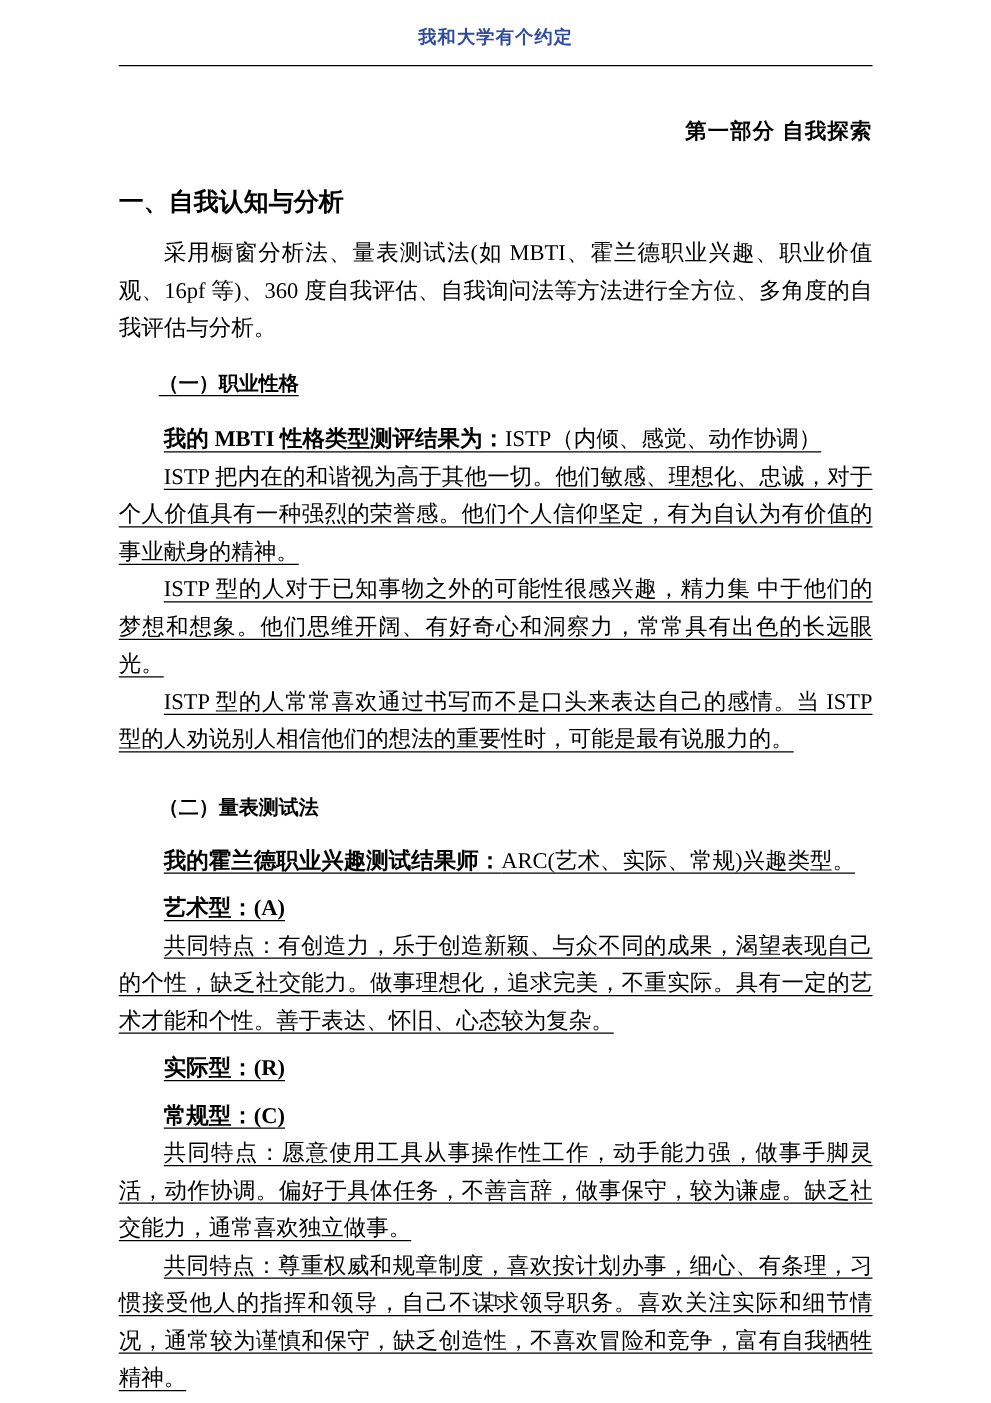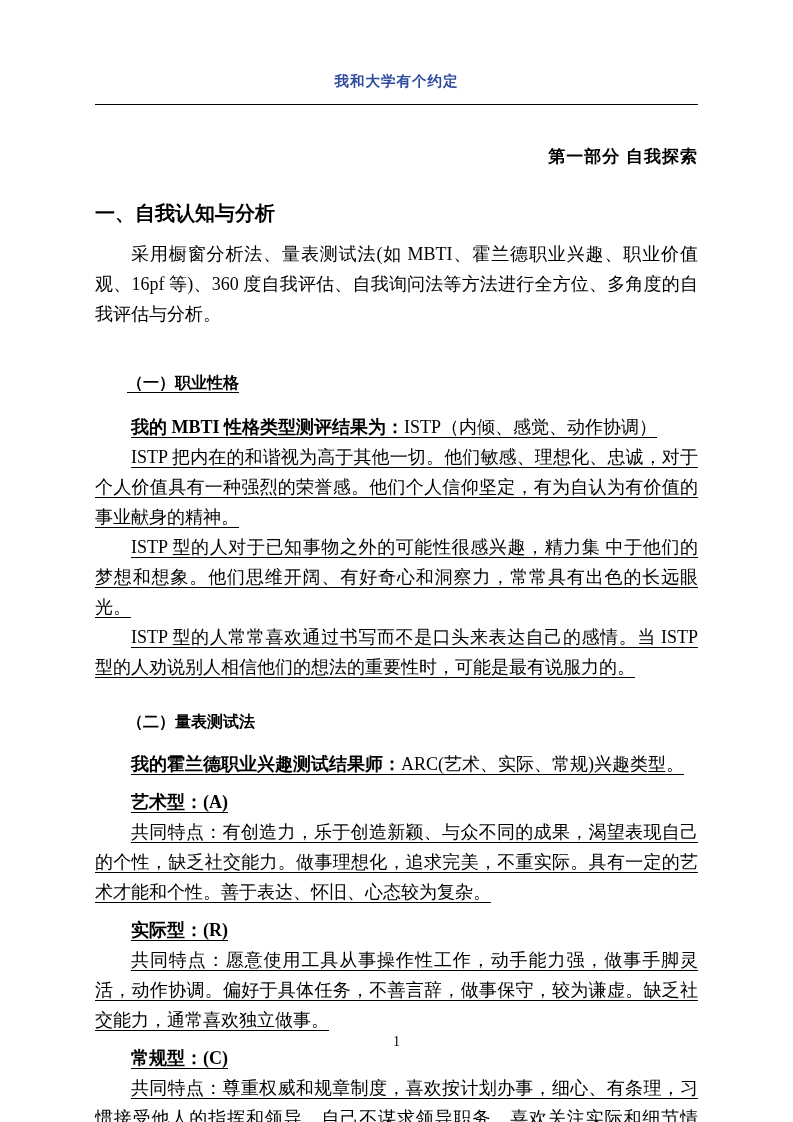--- a/index.html
+++ b/index.html
@@ -8,21 +8,21 @@
     width: 793px;
     height: 1122px;
     font-family: "Liberation Serif", "DejaVu Serif", serif;
     color: #000000;
     position: relative;
     overflow: hidden;
   }
   .page {
     width: 793px;
     height: 1122px;
-    padding: 72px 95px 0 95px;
+    padding: 20px 95px 0 95px;
     position: relative;
     background: #ffffff;
   }
   .doc-header {
     text-align: center;
     padding-bottom: 13px;
     border-bottom: 1px solid #000000;
   }
   .doc-header-title {
     font-size: 14.5px;
@@ -50,21 +50,21 @@
     line-height: 30px;
     text-align: justify;
     text-indent: 2em;
   }
   .intro { margin-top: 12px; }
   .underlined {
     text-decoration: underline;
     text-underline-offset: 4px;
   }
   .sub-heading {
-    margin-top: 44px;
+    margin-top: 20px;
     font-size: 16px;
     font-weight: 700;
     font-family: "Liberation Sans", "DejaVu Sans", sans-serif;
     padding-left: 2em;
   }
   .sub-heading-2 { margin-top: 30px; }
   .result-line { margin-top: 18px; }
   .result-line-2 { margin-top: 16px; }
   .bold { font-weight: 700; }
   .type-name {
@@ -105,20 +105,20 @@
   <p class="para underlined">ISTP 型的人常常喜欢通过书写而不是口头来表达自己的感情。当 ISTP 型的人劝说别人相信他们的想法的重要性时，可能是最有说服力的。</p>
 
   <div class="sub-heading sub-heading-2">（二）量表测试法</div>
 
   <p class="para underlined result-line result-line-2"><span class="bold">我的霍兰德职业兴趣测试结果师：</span><span>ARC(艺术、实际、常规)兴趣类型。</span></p>
 
   <p class="para underlined type-name">艺术型：(A)</p>
   <p class="para underlined">共同特点：有创造力，乐于创造新颖、与众不同的成果，渴望表现自己的个性，缺乏社交能力。做事理想化，追求完美，不重实际。具有一定的艺术才能和个性。善于表达、怀旧、心态较为复杂。</p>
 
   <p class="para underlined type-name">实际型：(R)</p>
+  <p class="para underlined type-name">常规型：(C)</p>
+
   <p class="para underlined">共同特点：愿意使用工具从事操作性工作，动手能力强，做事手脚灵活，动作协调。偏好于具体任务，不善言辞，做事保守，较为谦虚。缺乏社交能力，通常喜欢独立做事。</p>
-
-  <p class="para underlined type-name">常规型：(C)</p>
   <p class="para underlined">共同特点：尊重权威和规章制度，喜欢按计划办事，细心、有条理，习惯接受他人的指挥和领导，自己不谋求领导职务。喜欢关注实际和细节情况，通常较为谨慎和保守，缺乏创造性，不喜欢冒险和竞争，富有自我牺牲精神。</p>
 
   <div class="footer-pagenum">1</div>
 
 </div>
 
 </body></html>

